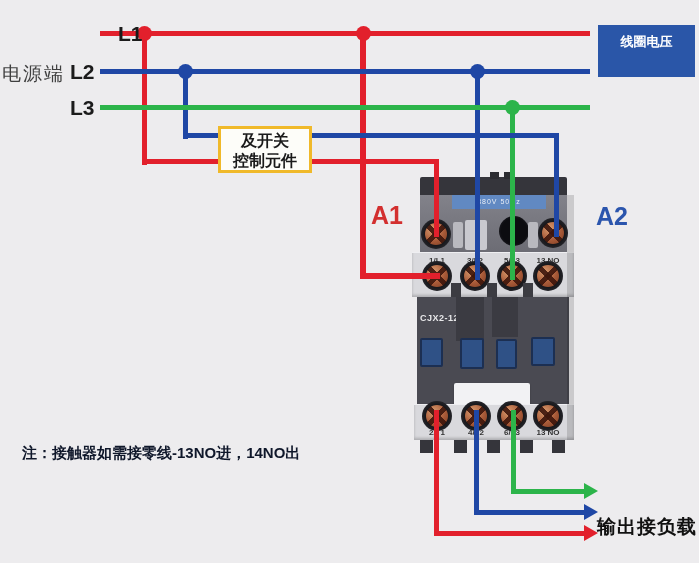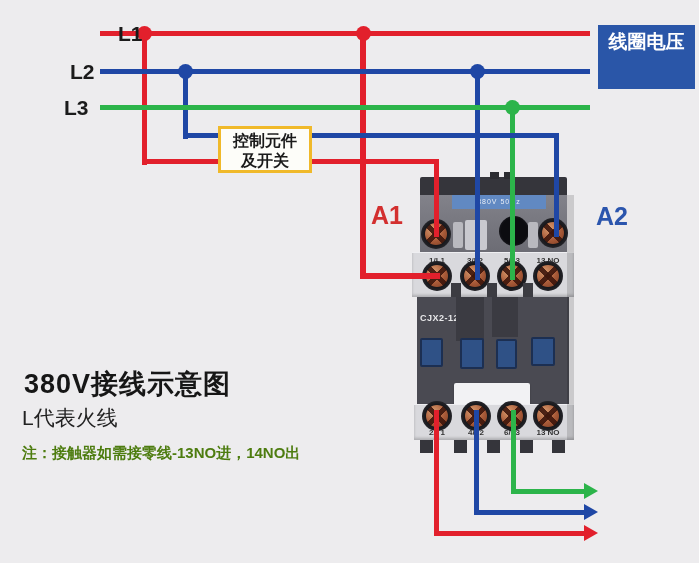--- a/index.html
+++ b/index.html
@@ -17,22 +17,22 @@
   .vwire{z-index:3;}
   .hwire{z-index:4;}
   .arrow{position:absolute;width:0;height:0;border-top:8px solid transparent;border-bottom:8px solid transparent;z-index:4;}
   .a-red{border-left:14px solid var(--line-red);}
   .a-blue{border-left:14px solid var(--line-blue);}
   .a-green{border-left:14px solid var(--line-green);}
   
   .phase-label{position:absolute;font-size:21px;font-weight:bold;color:#1b1b1b;z-index:7;}
   .txt{position:absolute;z-index:7;}
   
-  .coil-box{position:absolute;left:598px;top:25px;width:97px;height:64px;background:var(--coil-box-bg);
-    color:#fff;font-weight:bold;font-size:19px;line-height:27px;text-align:center;padding-top:3px;
+  .coil-box{position:absolute;left:598px;top:25px;width:97px;height:52px;background:var(--coil-box-bg);
+    color:#fff;font-weight:bold;font-size:13px;line-height:27px;text-align:center;padding-top:3px;
     box-sizing:border-box;z-index:7;}
   .ctrl-box{position:absolute;left:218px;top:126px;width:94px;height:47px;background:#fdfdf9;
     border:3px solid var(--control-box-border);box-sizing:border-box;text-align:center;
     font-size:16px;font-weight:600;color:#1a1a1a;line-height:20px;padding-top:2px;z-index:7;}
   
   #contactor{position:absolute;left:412px;top:177px;width:162px;height:278px;z-index:1;}
   .cap{position:absolute;left:8px;top:0;width:147px;height:20px;background:#35353b;border-radius:2px;}
   .cap-tab{position:absolute;width:9px;height:7px;background:#2c2c31;top:-5px;}
   .upper{position:absolute;left:8px;top:18px;width:147px;height:58px;background:linear-gradient(#82828a,#6c6c74);}
   .bstrip{position:absolute;left:40px;top:18px;width:94px;height:14px;background:#6189c2;
@@ -163,32 +163,32 @@
   <div class="arrow a-green" style="left:584px;top:483px;"></div>
   <div class="arrow a-blue" style="left:584px;top:504px;"></div>
   <div class="arrow a-red" style="left:584px;top:525px;"></div>
 
   <div class="dot d-red" style="left:137px;top:26px;"></div>
   <div class="dot d-red" style="left:356px;top:26px;"></div>
   <div class="dot d-blue" style="left:178px;top:64px;"></div>
   <div class="dot d-blue" style="left:470px;top:64px;"></div>
   <div class="dot d-green" style="left:505px;top:100px;"></div>
 
+  <span class="txt" style="left:2px;top:61px;font-size:19px;color:#3f3f3f;letter-spacing:2px;">电源端</span>
   <span class="phase-label" style="left:70px;top:22px;margin-left:48px;">L1</span>
   <span class="phase-label" style="left:70px;top:60px;">L2</span>
-  <span class="phase-label" style="left:64px;top:96px;text-align:center;">L3</span>
+  <span class="phase-label" style="left:70px;top:96px;text-align:center;">L3</span>
 
   <div class="coil-box">
     <div>线圈电压</div>
   </div>
 
   <div class="ctrl-box">
+    <div>及开关</div>
     <div>控制元件</div>
-    <div>及开关</div>
   </div>
 
   <span class="txt" style="left:371px;top:201px;font-size:25px;font-weight:600;color:var(--a1-label);">A1</span>
   <span class="txt" style="left:596px;top:202px;font-size:25px;font-weight:600;color:var(--a2-label);">A2</span>
 
-  <span class="txt" style="left:24px;top:366px;font-size:27px;font-weight:bold;color:#161616;letter-spacing:1px;">380V接线示意图</span>
-  <span class="txt" style="left:22px;top:404px;font-size:21px;font-weight:500;color:#222;">L代表火线</span>
-  <span class="txt" style="left:22px;top:444px;font-size:15px;font-weight:700;color:#4d7c0f;">注：接触器如需接零线-13NO进，14NO出</span>
+  <span class="txt" style="left:22px;top:444px;font-size:15px;font-weight:700;color:#0f172a;">注：接触器如需接零线-13NO进，14NO出</span>
+  <span class="txt" style="left:597px;top:514px;font-size:19px;font-weight:bold;color:#111;letter-spacing:1px;">输出接负载</span>
 </div>
 
 </body></html>

